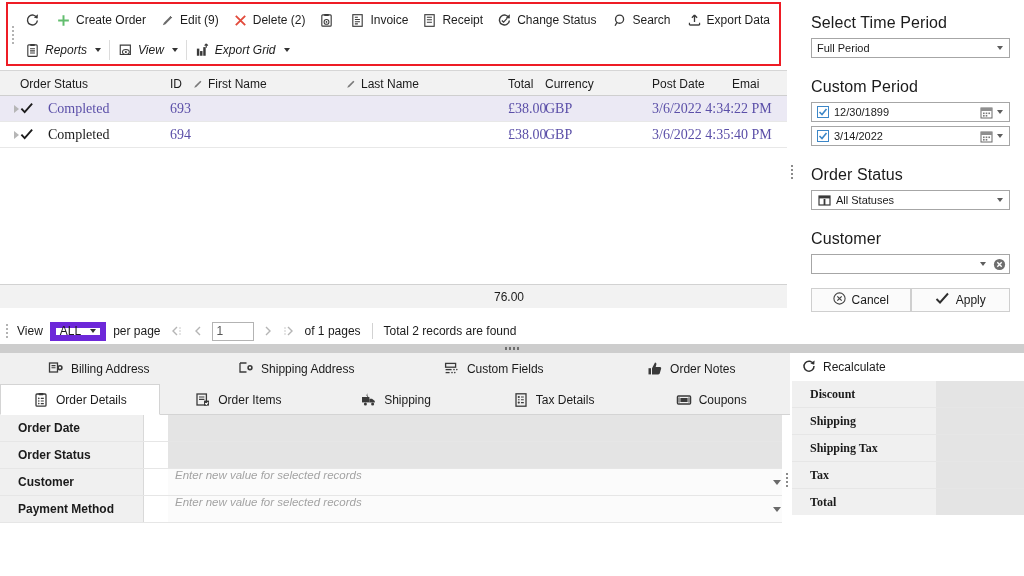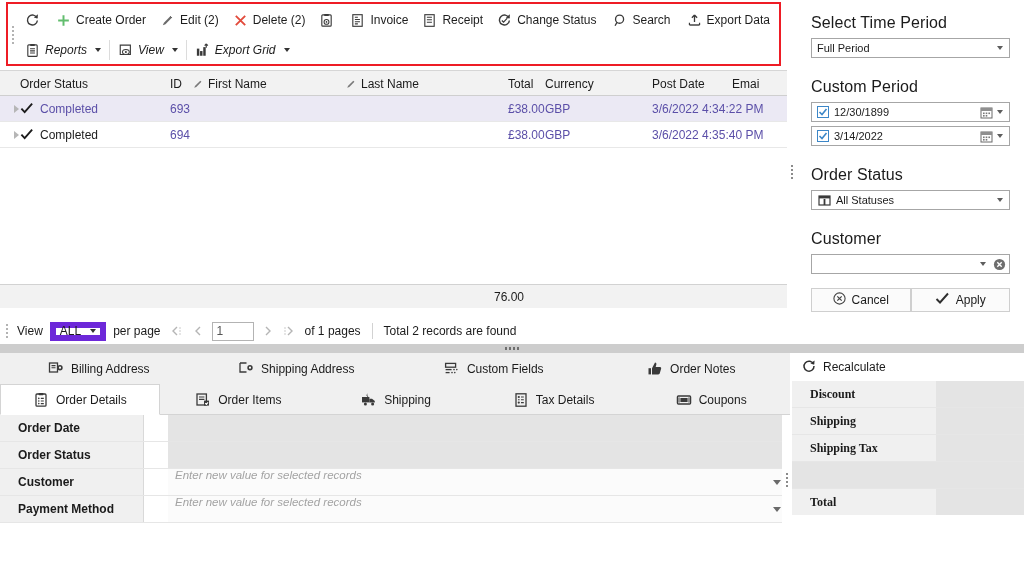--- a/index.html
+++ b/index.html
@@ -68,22 +68,22 @@
     font-size: 12px; color: #1b1b1b; font-weight: 400;
   }
   .gh .pen { width: 12px; height: 12px; }
   .row {
     position: relative; height: 26px; border-bottom: 1px solid #e8e8e8;
   }
   .row.sel { background: #ebe9f4; }
   .row.alt { background: #ffffff; }
   .cell {
     position: absolute; top: 0; height: 26px;
-    display: flex; align-items: center; gap: 6px;
-    font-size: 12px; white-space: nowrap;
+    display: flex; align-items: center; gap: 14px;
+    font-size: 14px; white-space: nowrap; font-family: Liberation Serif, serif;
   }
   .cell.link { color: #5b4fa8; }
   .cell.dark { color: #1b1b1b; }
   .row-expander {
     position: absolute; left: 14px; top: 9px;
     width: 0; height: 0;
     border-top: 4px solid transparent; border-bottom: 4px solid transparent;
     border-left: 5px solid #b6b6b6;
   }
   .check-mark { width: 14px; height: 14px; }
@@ -276,21 +276,21 @@
             </span>
             <span>Create Order</span>
           </div>
           <div class="tb-btn">
             <span class="tb-ico">
               <svg width="15" height="15" viewBox="0 0 16 16">
                 <path d="M3 13 L4.2 10.3 L11 3.5 L12.6 5.1 L5.8 11.9 Z" fill="#6a6a6a"></path>
                 <path d="M11 3.5 L12.6 5.1" stroke="#4a4a4a" stroke-width="1"></path>
               </svg>
             </span>
-            <span>Edit (2)</span>
+            <span>Edit (9)</span>
           </div>
           <div class="tb-btn">
             <span class="tb-ico">
               <svg width="15" height="15" viewBox="0 0 16 16">
                 <path d="M3 3 L13 13 M13 3 L3 13" stroke="#e24b3c" stroke-width="2"></path>
               </svg>
             </span>
             <span>Delete (2)</span>
           </div>
           <div class="tb-btn">
@@ -825,20 +825,21 @@
           </div>
           <div class="trow">
             <div class="tl">Shipping</div>
             <div class="tv"></div>
           </div>
           <div class="trow">
             <div class="tl">Shipping Tax</div>
             <div class="tv"></div>
           </div>
           <div class="trow">
+            <div class="tl">Tax</div>
             <div class="tv"></div>
           </div>
           <div class="trow">
             <div class="tl">Total</div>
             <div class="tv"></div>
           </div>
         </div>
       <div class="totals-tail"></div>
     </div>
   </div>

